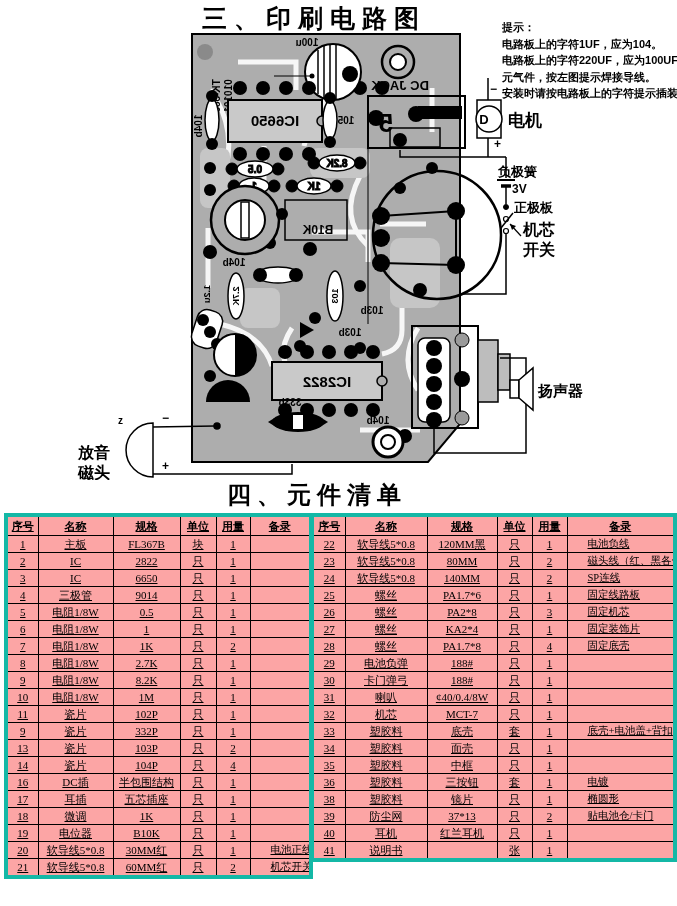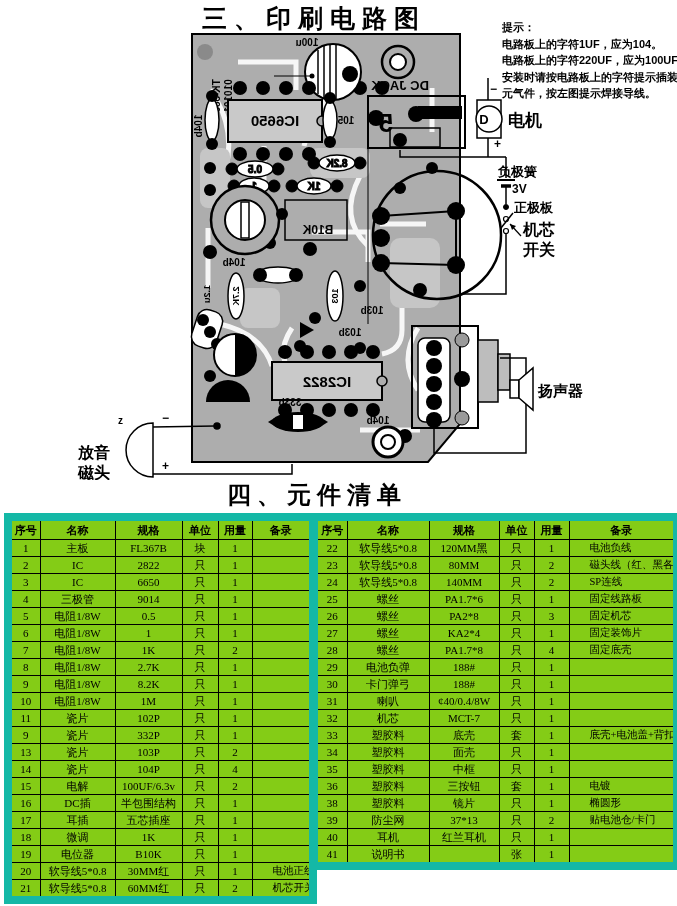--- a/index.html
+++ b/index.html
@@ -6,43 +6,43 @@
   body{width:677px;height:906px;position:relative;background:#fff;
        font-family:"Liberation Serif",serif;color:#000;}
   .title{position:absolute;font-family:"Liberation Sans",sans-serif;font-weight:bold;white-space:nowrap;}
   #title3{left:186px;top:2px;font-size:25px;letter-spacing:7px;margin-left:16px;}
   #title4{left:227px;top:479px;font-size:24px;letter-spacing:6px;}
   .hint{position:absolute;left:502px;top:3px;width:174px;
         font-family:"Liberation Sans",sans-serif;font-weight:bold;
         font-size:11px;line-height:16.5px;white-space:nowrap;margin-top:16px;}
   #pcb{position:absolute;left:60px;top:28px;}
   table.parts{position:absolute;border-collapse:collapse;table-layout:fixed;
-        border:8px solid #14b8a6;background:#84cc16;}
+        border:4px solid #14b8a6;background:#fca5a5;text-decoration:underline;}
   #tableL{left:4px;top:513px;width:303px;}
   #tableR{left:310px;top:513px;width:363px;}
   table.parts th,table.parts td{border:1px solid #000;font-size:11px;text-align:center;
         padding:0;overflow:hidden;white-space:nowrap;}
   table.parts th{height:18px;font-weight:bold;}
   table.parts td{height:16px;}
   table.parts td.note{text-align:left;padding-left:20px;font-size:10.5px;}
   svg text{font-family:"Liberation Sans",sans-serif;font-weight:bold;fill:#000;}
   .mir{font-size:10px;}
   .callout{font-size:13px;}
 </style>
 </head>
 <body>
 
 <div id="title3" class="title">三、印刷电路图</div>
 
 <div class="hint">
   <div>提示：</div>
   <div>电路板上的字符1UF，应为104。</div>
   <div>电路板上的字符220UF，应为100UF。</div>
+  <div>元气件，按左图提示焊接导线。</div>
   <div>安装时请按电路板上的字符提示插装</div>
-  <div>元气件，按左图提示焊接导线。</div>
 </div>
 
 <svg id="pcb" width="617" height="452" viewBox="0 0 617 452">
 
   <g>
     <polygon points="132,6 400,6 400,396 368,434 132,434" fill="#adadad" stroke="#000" stroke-width="2"></polygon>
 
     <g stroke="#fff" stroke-width="5" fill="none" opacity="0.9">
       <path d="M150,62 q30,40 12,92"></path>
       <path d="M178,34 h58 v28"></path>
@@ -480,28 +480,20 @@
       </tr>
       <tr>
         <td>14</td>
         <td>瓷片</td>
         <td>104P</td>
         <td>只</td>
         <td>4</td>
         <td class="note"></td>
       </tr>
       <tr>
-        <td>15</td>
-        <td>电解</td>
-        <td>100UF/6.3v</td>
-        <td>只</td>
-        <td>2</td>
-        <td class="note"></td>
-      </tr>
-      <tr>
         <td>16</td>
         <td>DC插</td>
         <td>半包围结构</td>
         <td>只</td>
         <td>1</td>
         <td class="note"></td>
       </tr>
       <tr>
         <td>17</td>
         <td>耳插</td>

